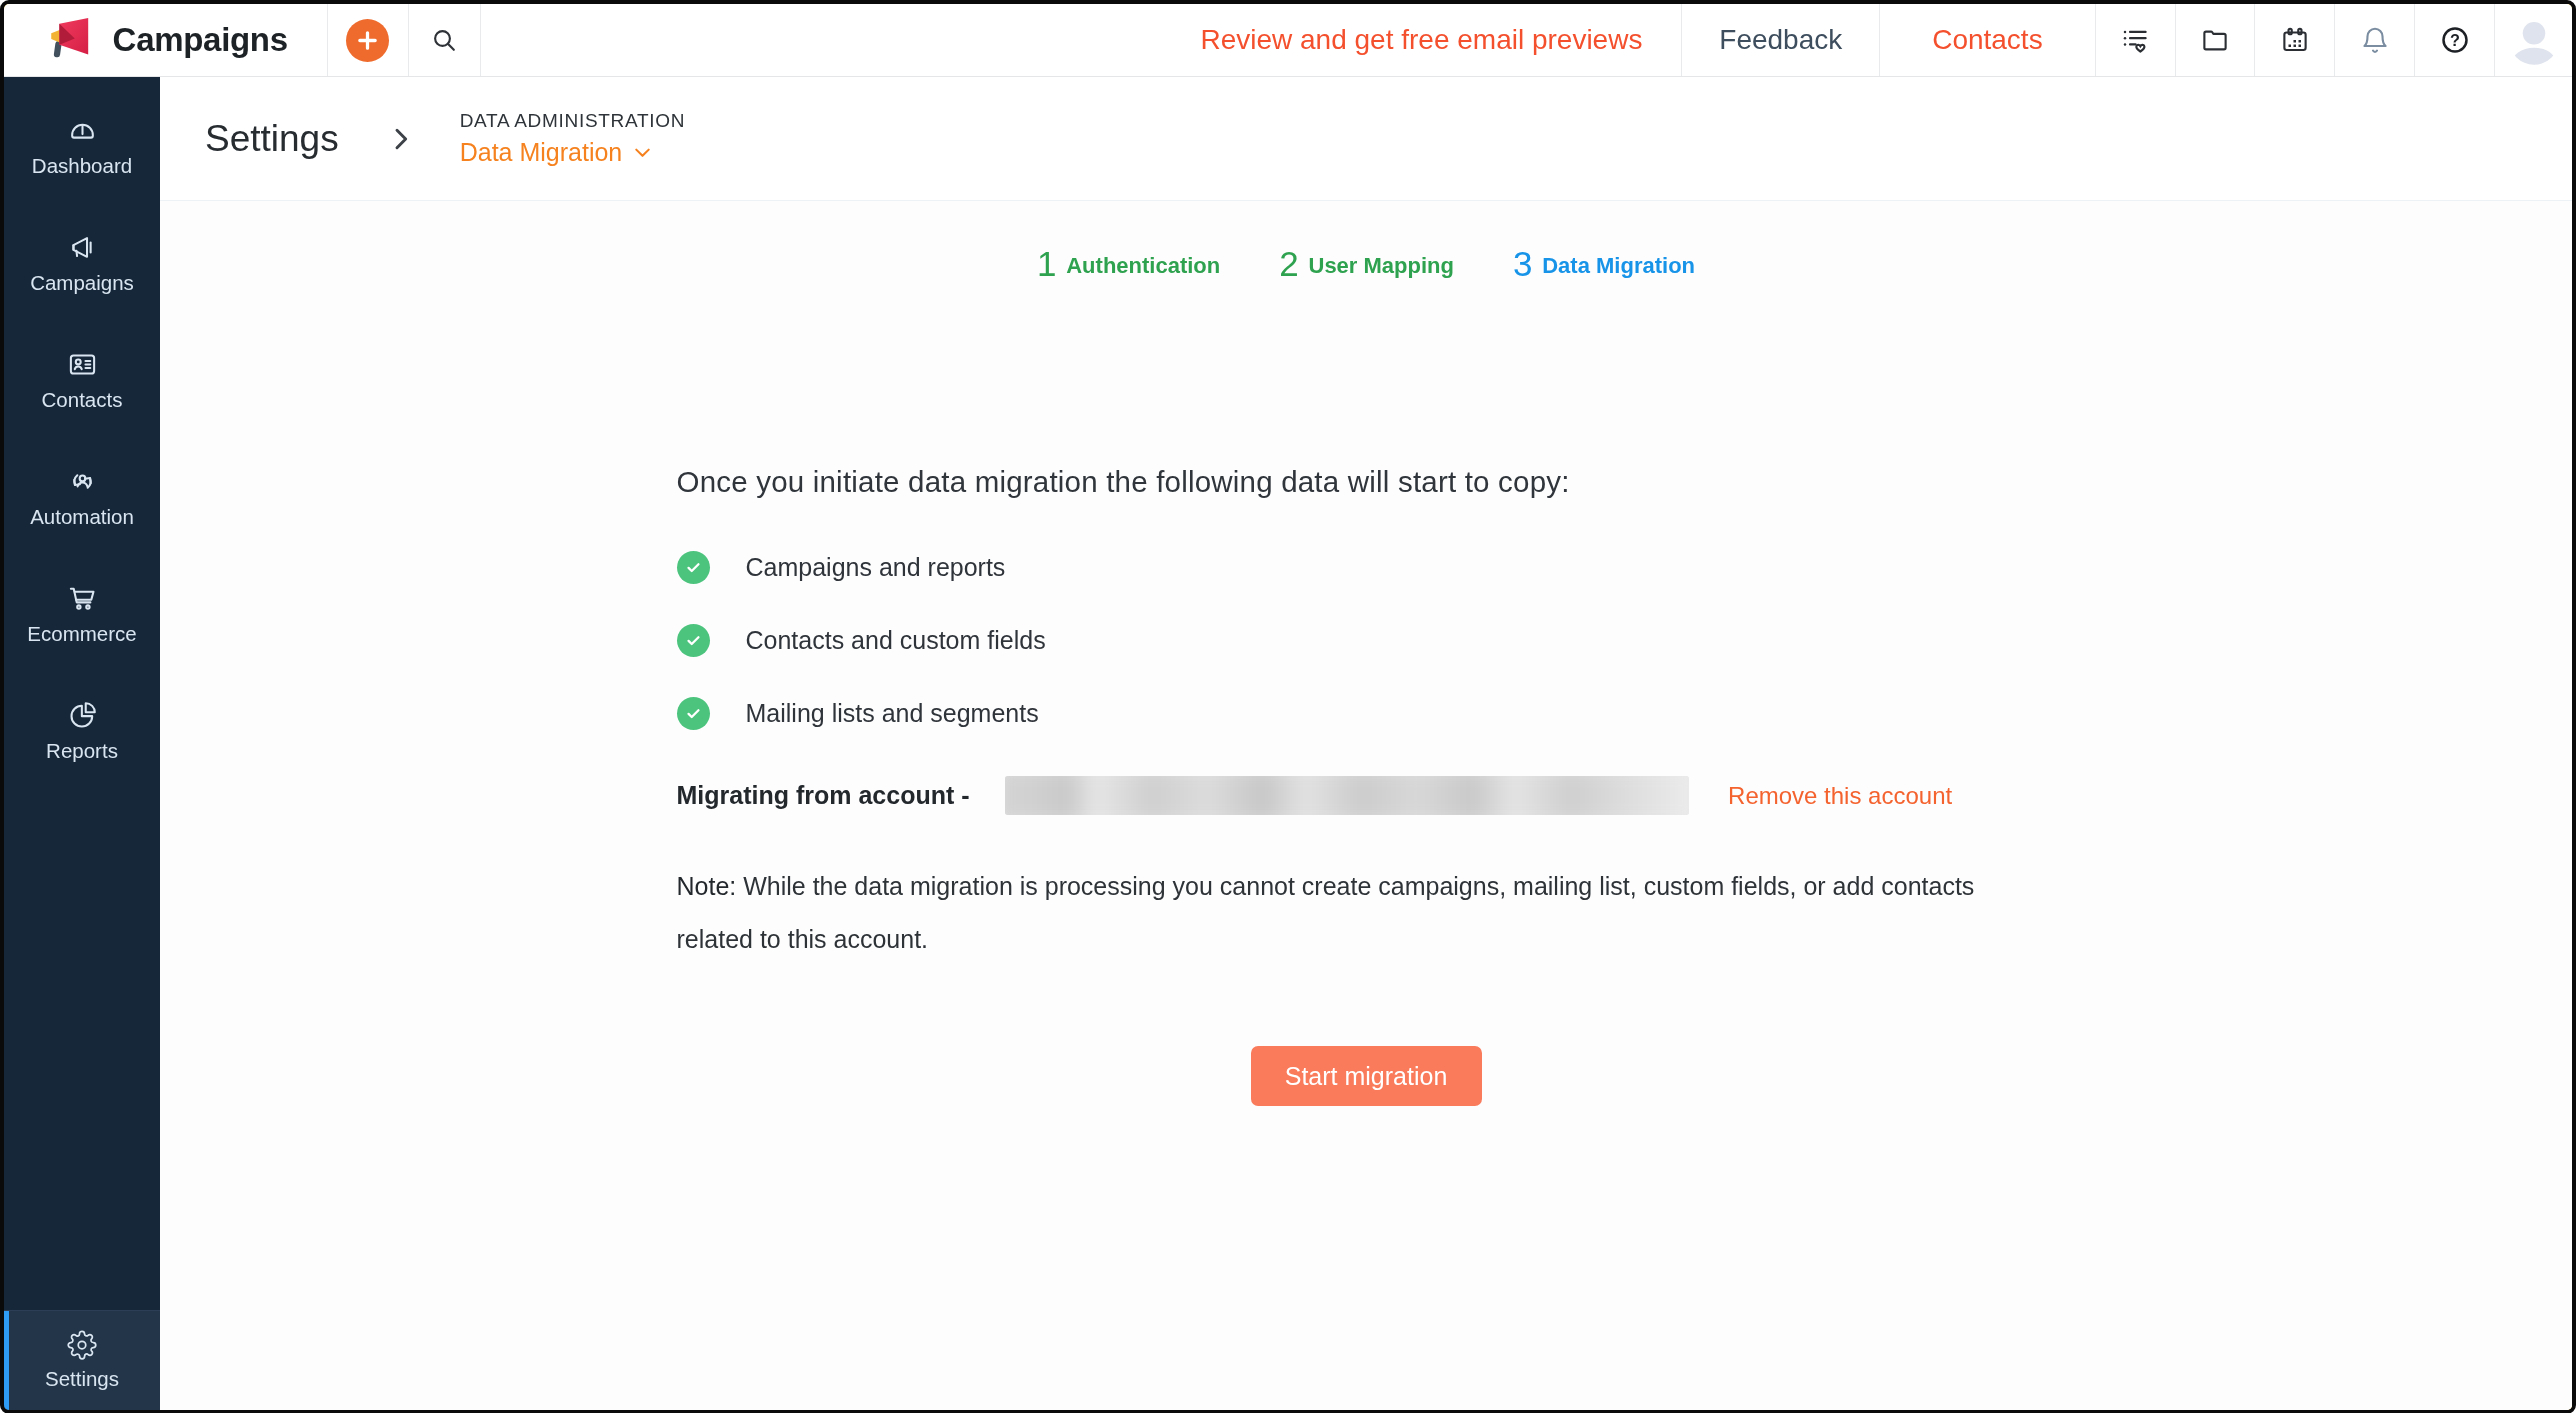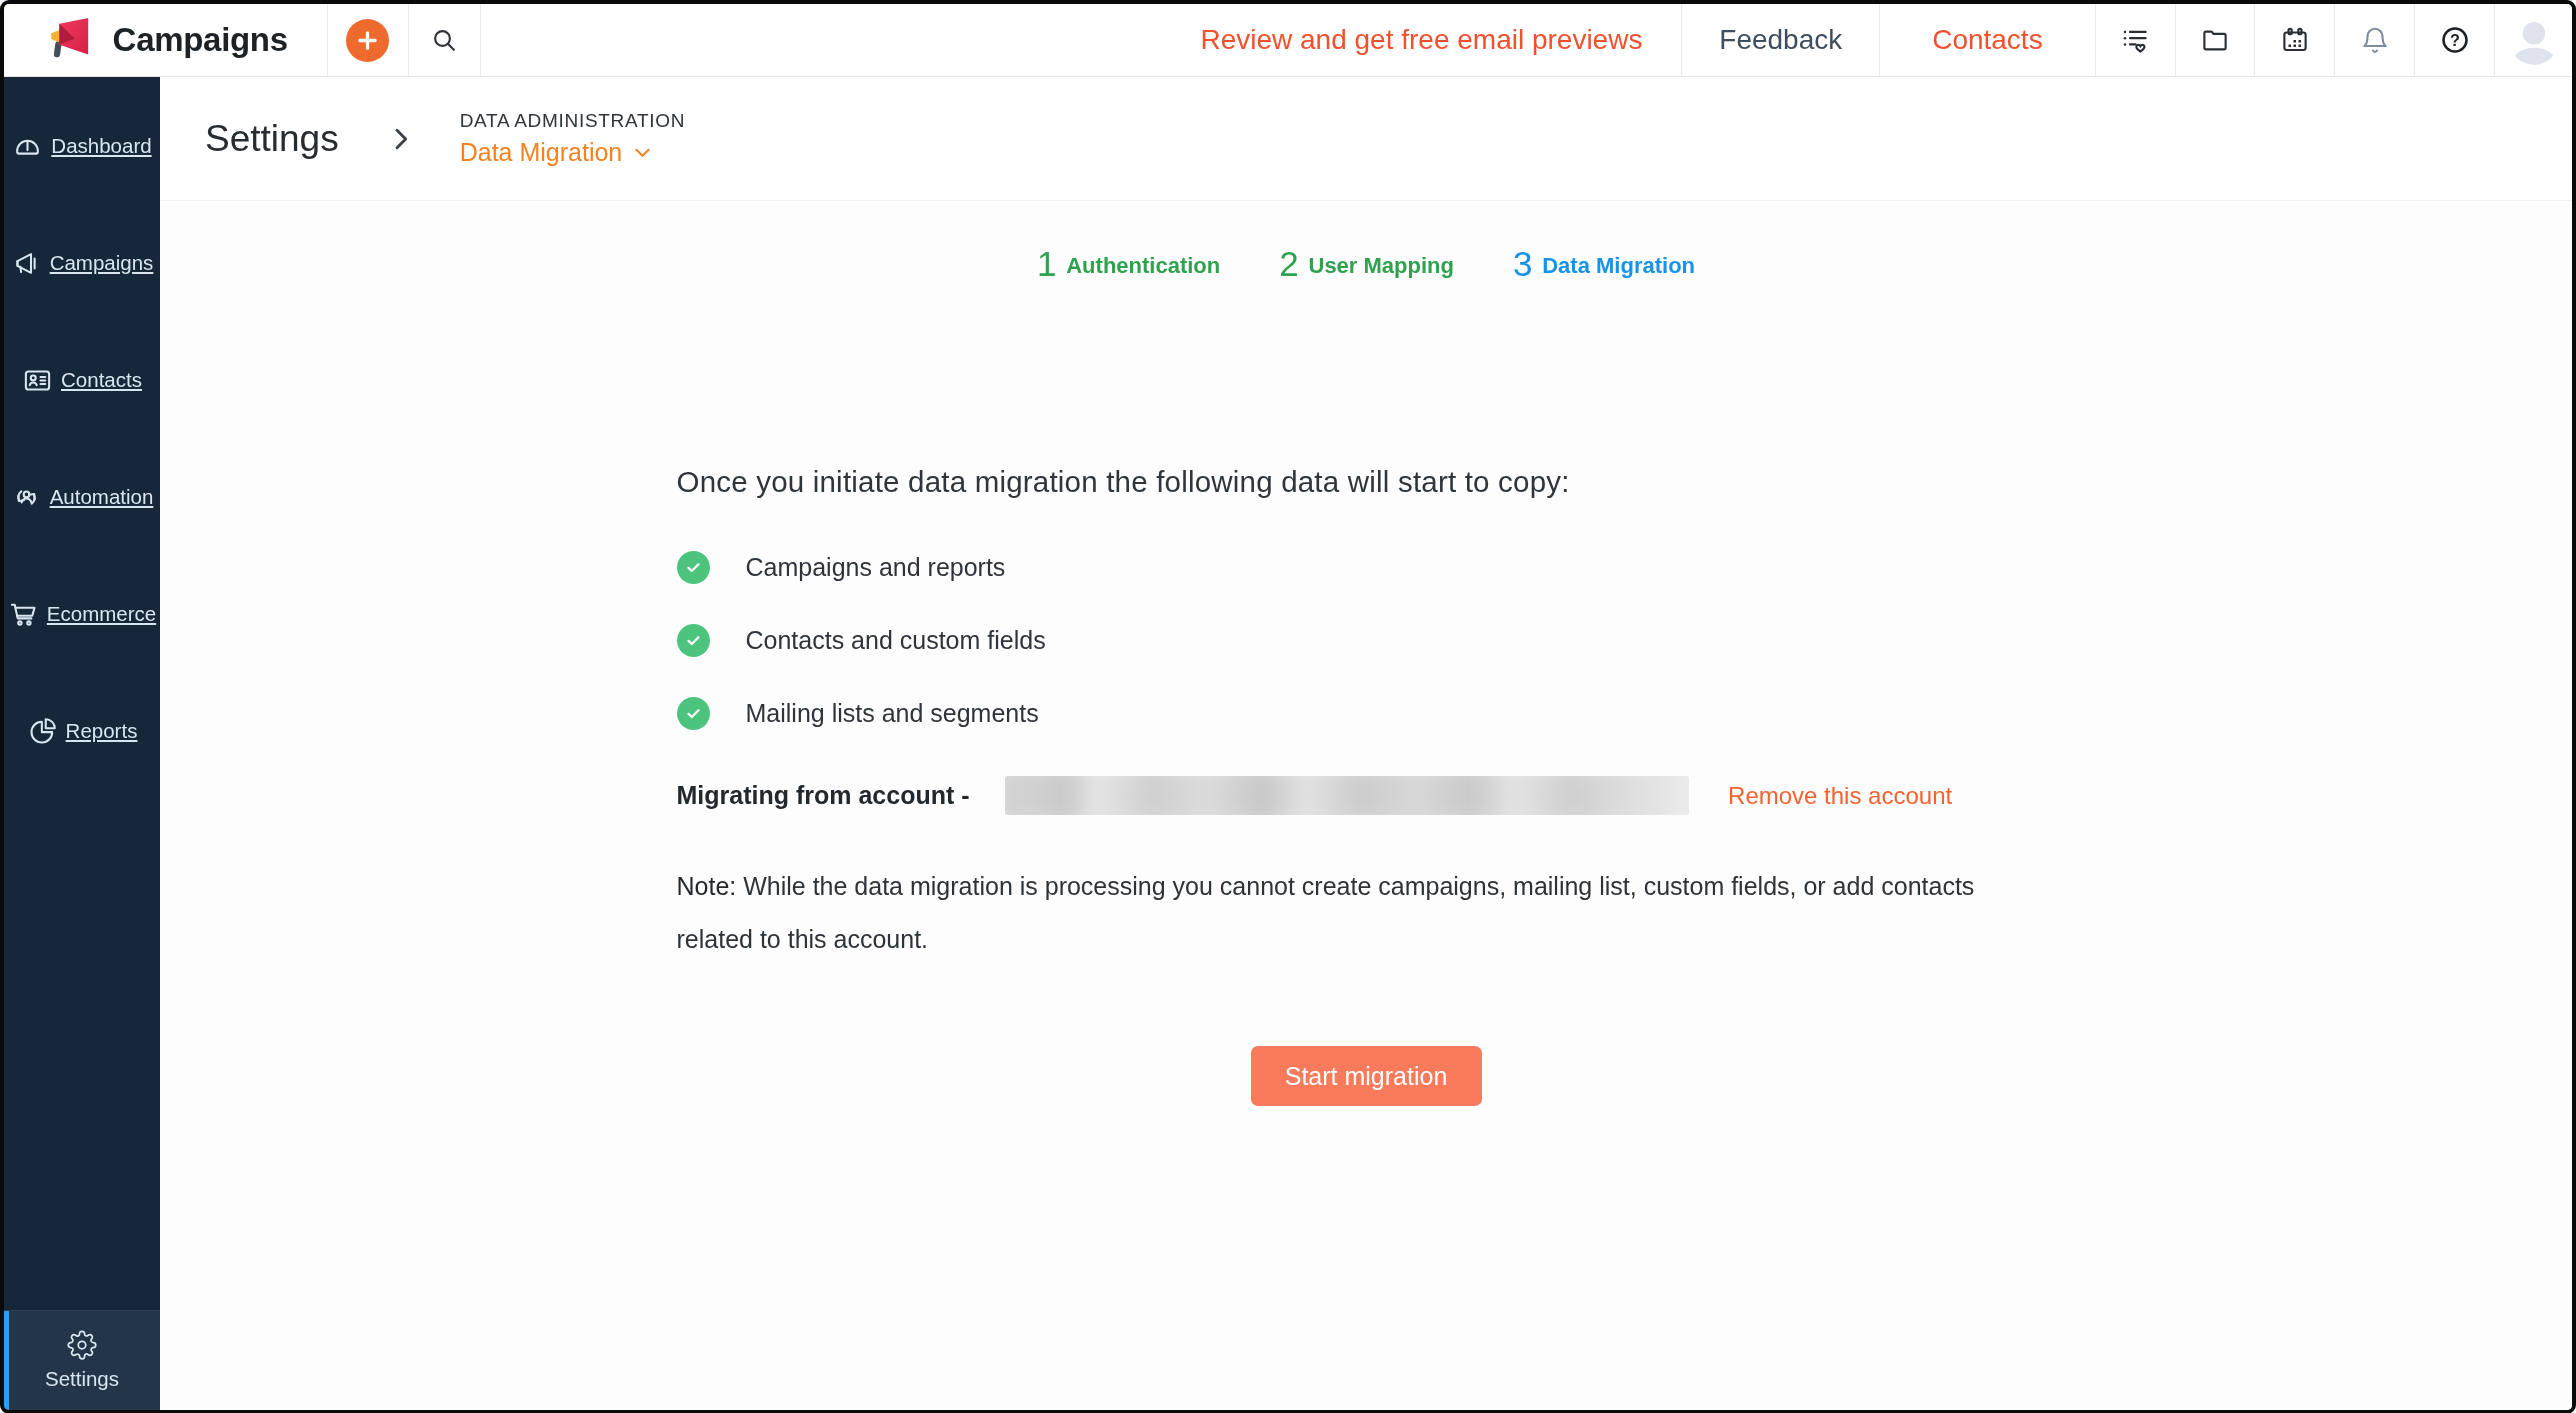--- a/index.html
+++ b/index.html
@@ -25,21 +25,21 @@
   .tb-link.feedback{color:#3e4e5e;padding:0 37px;}
   .tb-link.upgrade{color:#f4502e;padding:0 52px;}
   .icon-cell{width:79px;cursor:pointer;}
   .icon-cell svg{width:30px;height:30px;}
   .avatar-cell{width:77px;cursor:pointer;}
   
   .body-row{flex:1;display:flex;min-height:0;}
   
   .sidebar{width:156px;flex:0 0 156px;background:#16273a;display:flex;flex-direction:column;color:#d9e5f0;}
   .side-nav{flex:1;display:flex;flex-direction:column;padding-top:10.7px;}
-  .side-item{height:117px;display:flex;align-items:center;justify-content:center;gap:8px;cursor:pointer;text-decoration:underline;}
+  .side-item{height:117px;display:flex;flex-direction:column;align-items:center;justify-content:center;gap:8px;cursor:pointer;}
   .side-item svg{width:31px;height:31px;stroke:#d9e5f0;}
   .side-label{font-size:20.5px;color:#d9e5f0;}
   .side-settings{position:relative;height:100px;border-top:0.9px solid #2b3e55;background:#223549;display:flex;flex-direction:column;align-items:center;justify-content:center;gap:7.1px;cursor:pointer;}
   .side-settings::before{content:"";position:absolute;left:0;top:0;bottom:0;width:5.4px;background:#2e9bf5;}
   .side-settings svg{width:30px;height:30px;stroke:#d9e5f0;}
   
   .main{flex:1;display:flex;flex-direction:column;background:#fff;min-width:0;}
   .page-header{height:124px;flex:0 0 124px;display:flex;align-items:center;padding-left:45px;background:#fff;border-bottom:1.8px solid #edf2f6;}
   .page-title{font-size:37px;font-weight:400;color:#272c31;margin-right:46px;}
   .crumb-chevron{margin-right:43px;display:flex;align-items:center;}

